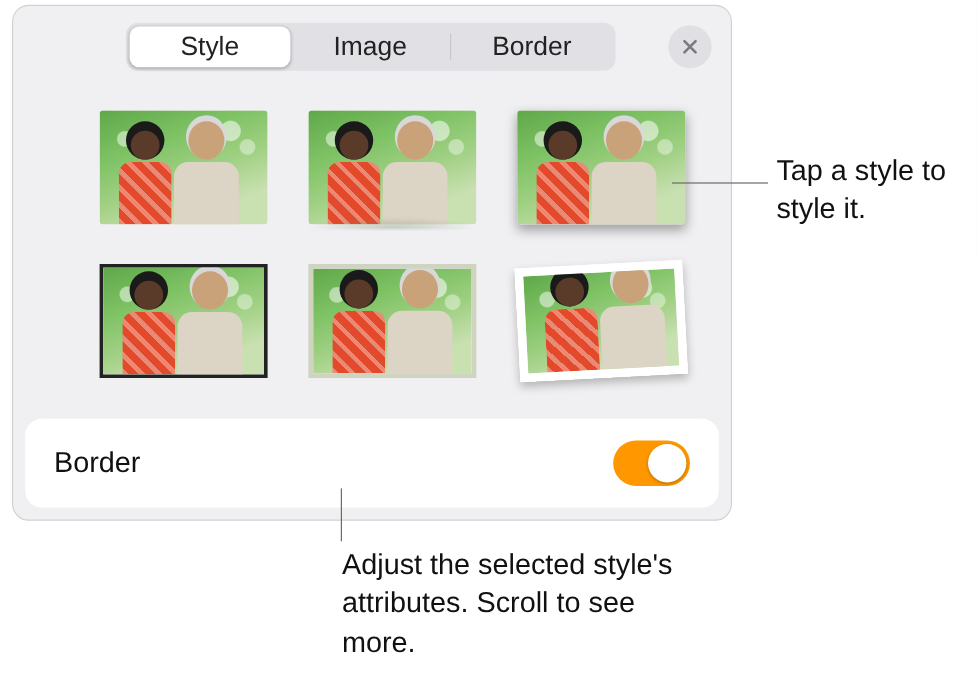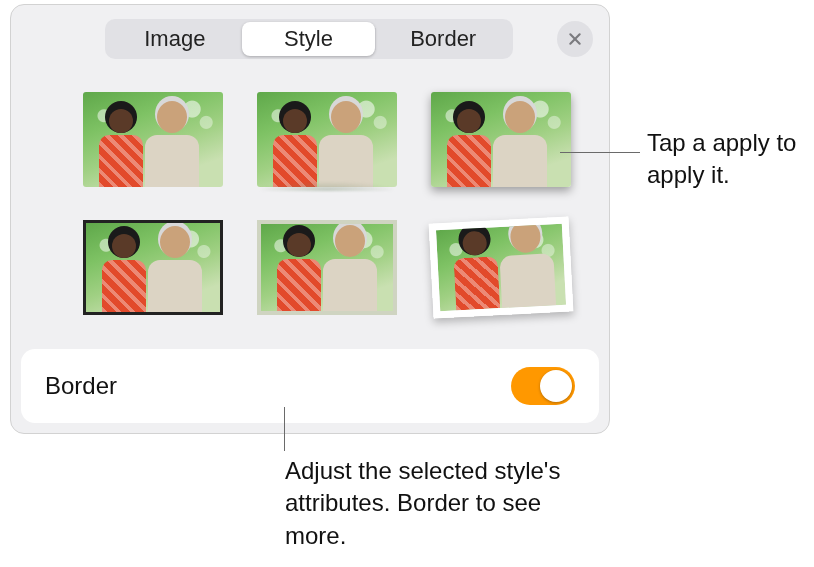--- a/index.html
+++ b/index.html
@@ -218,22 +218,22 @@
   }
   .leader-h1 { top: 152px; left: 560px; width: 80px; height: 1px; }
   .leader-v1 { left: 284px; top: 407px; height: 44px; width: 1px; }
 </style>
 </head>
 <body>
 
 <div class="panel">
 
   <div class="tabbar">
+    <div class="tab active">Style</div>
     <div class="tab">Image</div>
-    <div class="tab active">Style</div>
     <div class="tabdiv"></div>
     <div class="tab">Border</div>
   </div>
 
   <div class="close-btn">
     <svg viewBox="0 0 24 24">
       <path d="M5 5 L19 19 M19 5 L5 19" stroke="#7a7a7e" stroke-width="3.2" stroke-linecap="round" fill="none"></path>
     </svg>
   </div>
 
@@ -320,16 +320,16 @@
 
   <div class="border-row">
     <div class="border-label">Border</div>
     <div class="switch">
       <div class="knob"></div>
     </div>
   </div>
 </div>
 
 <div class="leader leader-h1"></div>
-<div class="callout callout1">Tap a apply to apply it.</div>
+<div class="callout callout1">Tap a style to style it.</div>
 
 <div class="leader leader-v1"></div>
-<div class="callout callout2">Adjust the selected style's attributes. Border to see more.</div>
+<div class="callout callout2">Adjust the selected style's attributes. Scroll to see more.</div>
 
 </body></html>

